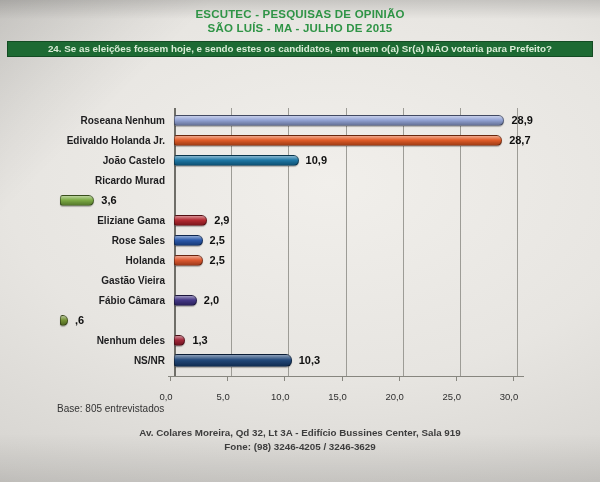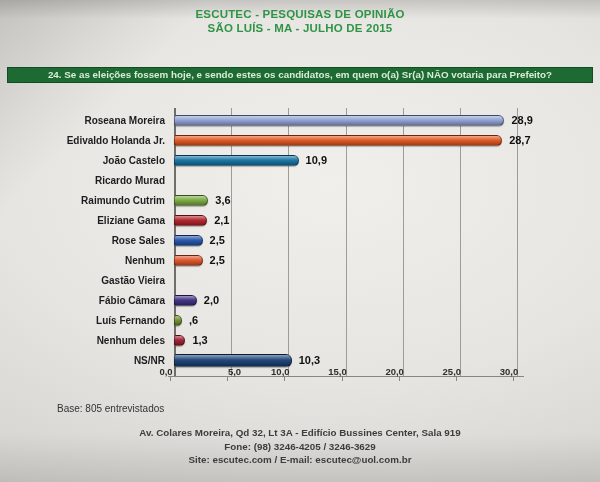--- a/index.html
+++ b/index.html
@@ -15,33 +15,33 @@
       linear-gradient(135deg, rgba(0,0,0,.12), rgba(0,0,0,0) 20%),
       linear-gradient(0deg, rgba(0,0,0,.10), rgba(0,0,0,0) 10%),
       radial-gradient(120% 90% at 55% 38%, #f1efeb 0%, #e7e5e1 45%, #d6d4d0 80%, #c4c2be 100%);
   }
   .header{
     position:absolute;top:7px;left:0;width:100%;
     text-align:center;font-weight:bold;font-size:11.5px;line-height:14px;
     letter-spacing:.2px;color:#2f9446;
   }
   .banner{
-    position:absolute;top:67px;left:7px;right:7px;height:16px;
+    position:absolute;top:41px;left:7px;right:7px;height:16px;
     background:#1d6a33;border:1px solid #134c23;box-sizing:border-box;
     color:#d9ecd6;font-size:9.8px;font-weight:bold;text-align:center;
     line-height:14px;white-space:nowrap;
   }
   .chart{position:absolute;left:60px;top:100px;width:500px;height:300px;}
   .grid-line{position:absolute;top:8px;height:268px;width:1px;background:#9d9c96;}
   .grid-line.axis-wall{width:2px;background:#6f6e68;}
   .axis-x{position:absolute;left:108px;top:276px;width:356px;height:1px;background:#87867f;}
   .tick{position:absolute;top:276px;width:1px;height:5px;background:#87867f;}
   .tick-label{
-    position:absolute;top:266px;width:36px;margin-left:-18px;
-    text-align:center;font-size:9.5px;font-weight:bold;color:#2e2e2e;
+    position:absolute;top:291px;width:36px;margin-left:-18px;
+    text-align:center;font-size:9.5px;font-weight:normal;color:#2e2e2e;
   }
   .rows{position:absolute;left:0;top:10px;width:100%;}
   .row{display:flex;align-items:center;height:20px;}
   .cat{
     width:105px;padding-right:9px;flex:none;
     text-align:right;font-size:10px;font-weight:bold;color:#1d1d1f;white-space:nowrap;
   }
   .plot{position:relative;flex:1;display:flex;align-items:center;height:100%;}
   .bar{
     height:11px;flex:none;box-sizing:border-box;
@@ -76,21 +76,21 @@
         <div class="grid-line axis-wall" style="left: 114px;"></div>
         <div class="grid-line" style="left: 171.167px;"></div>
         <div class="grid-line" style="left: 228.333px;"></div>
         <div class="grid-line" style="left: 285.5px;"></div>
         <div class="grid-line" style="left: 342.667px;"></div>
         <div class="grid-line" style="left: 399.833px;"></div>
         <div class="grid-line" style="left: 457px;"></div>
       </div>
     <div class="rows" id="rows">
         <div class="row">
-          <div class="cat">Roseana Moreira</div>
+          <div class="cat">Roseana Nenhum</div>
           <div class="plot">
             <div class="bar" style="width: 330.423px; background-color: rgb(142, 159, 211);"></div>
             <span class="val">28,9</span>
           </div>
         </div>
         <div class="row">
           <div class="cat">Edivaldo Holanda Jr.</div>
           <div class="plot">
             <div class="bar" style="width: 328.137px; background-color: rgb(224, 84, 29);"></div>
             <span class="val">28,7</span>
@@ -100,59 +100,57 @@
           <div class="cat">João Castelo</div>
           <div class="plot">
             <div class="bar" style="width: 124.623px; background-color: rgb(19, 113, 161);"></div>
             <span class="val">10,9</span>
           </div>
         </div>
         <div class="row">
           <div class="cat">Ricardo Murad</div>
         </div>
         <div class="row">
-          <div class="cat">Raimundo Cutrim</div>
           <div class="plot">
             <div class="bar" style="width: 34.3px; background-color: rgb(119, 168, 60);"></div>
             <span class="val">3,6</span>
           </div>
         </div>
         <div class="row">
           <div class="cat">Eliziane Gama</div>
           <div class="plot">
             <div class="bar" style="width: 33.1567px; background-color: rgb(176, 31, 39);"></div>
-            <span class="val">2,1</span>
+            <span class="val">2,9</span>
           </div>
         </div>
         <div class="row">
           <div class="cat">Rose Sales</div>
           <div class="plot">
             <div class="bar" style="width: 28.5833px; background-color: rgb(33, 82, 168);"></div>
             <span class="val">2,5</span>
           </div>
         </div>
         <div class="row">
-          <div class="cat">Nenhum</div>
+          <div class="cat">Holanda</div>
           <div class="plot">
             <div class="bar" style="width: 28.5833px; background-color: rgb(220, 81, 38);"></div>
             <span class="val">2,5</span>
           </div>
         </div>
         <div class="row">
           <div class="cat">Gastão Vieira</div>
         </div>
         <div class="row">
           <div class="cat">Fábio Câmara</div>
           <div class="plot">
             <div class="bar" style="width: 22.8667px; background-color: rgb(59, 45, 128);"></div>
             <span class="val">2,0</span>
           </div>
         </div>
         <div class="row">
-          <div class="cat">Luís Fernando</div>
           <div class="plot">
             <div class="bar" style="width: 8px; background-color: rgb(110, 141, 43);"></div>
             <span class="val">,6</span>
           </div>
         </div>
         <div class="row">
           <div class="cat">Nenhum deles</div>
           <div class="plot">
             <div class="bar" style="width: 11.4333px; background-color: rgb(156, 27, 46);"></div>
             <span class="val">1,3</span>
@@ -164,35 +162,34 @@
             <div class="bar" style="width: 117.763px; background-color: rgb(23, 63, 115); height: 13px;"></div>
             <span class="val">10,3</span>
           </div>
         </div>
       </div>
     <div class="axis-x"></div>
     <div id="ticks">
         <div class="tick" style="left: 110px;"></div>
         <div class="tick-label" style="left: 106px;">0,0</div>
         <div class="tick" style="left: 167.167px;"></div>
-        <div class="tick-label" style="left: 163.167px; text-align: right;">5,0</div>
+        <div class="tick-label" style="left: 163.167px;">5,0</div>
         <div class="tick" style="left: 224.333px;"></div>
         <div class="tick-label" style="left: 220.333px;">10,0</div>
         <div class="tick" style="left: 281.5px;"></div>
         <div class="tick-label" style="left: 277.5px;">15,0</div>
         <div class="tick" style="left: 338.667px;"></div>
         <div class="tick-label" style="left: 334.667px;">20,0</div>
         <div class="tick" style="left: 395.833px;"></div>
         <div class="tick-label" style="left: 391.833px;">25,0</div>
         <div class="tick" style="left: 453px;"></div>
         <div class="tick-label" style="left: 449px;">30,0</div>
       </div>
   </div>
 
   <div class="base">Base: 805 entrevistados</div>
 
   <div class="footer">
     <div>Av. Colares Moreira, Qd 32, Lt 3A - Edifício Bussines Center, Sala 919</div>
     <div>Fone: (98) 3246-4205 / 3246-3629</div>
-    <div>Site: escutec.com / E-mail: escutec@uol.com.br</div>
   </div>
 
 </div>
 
 </body></html>

